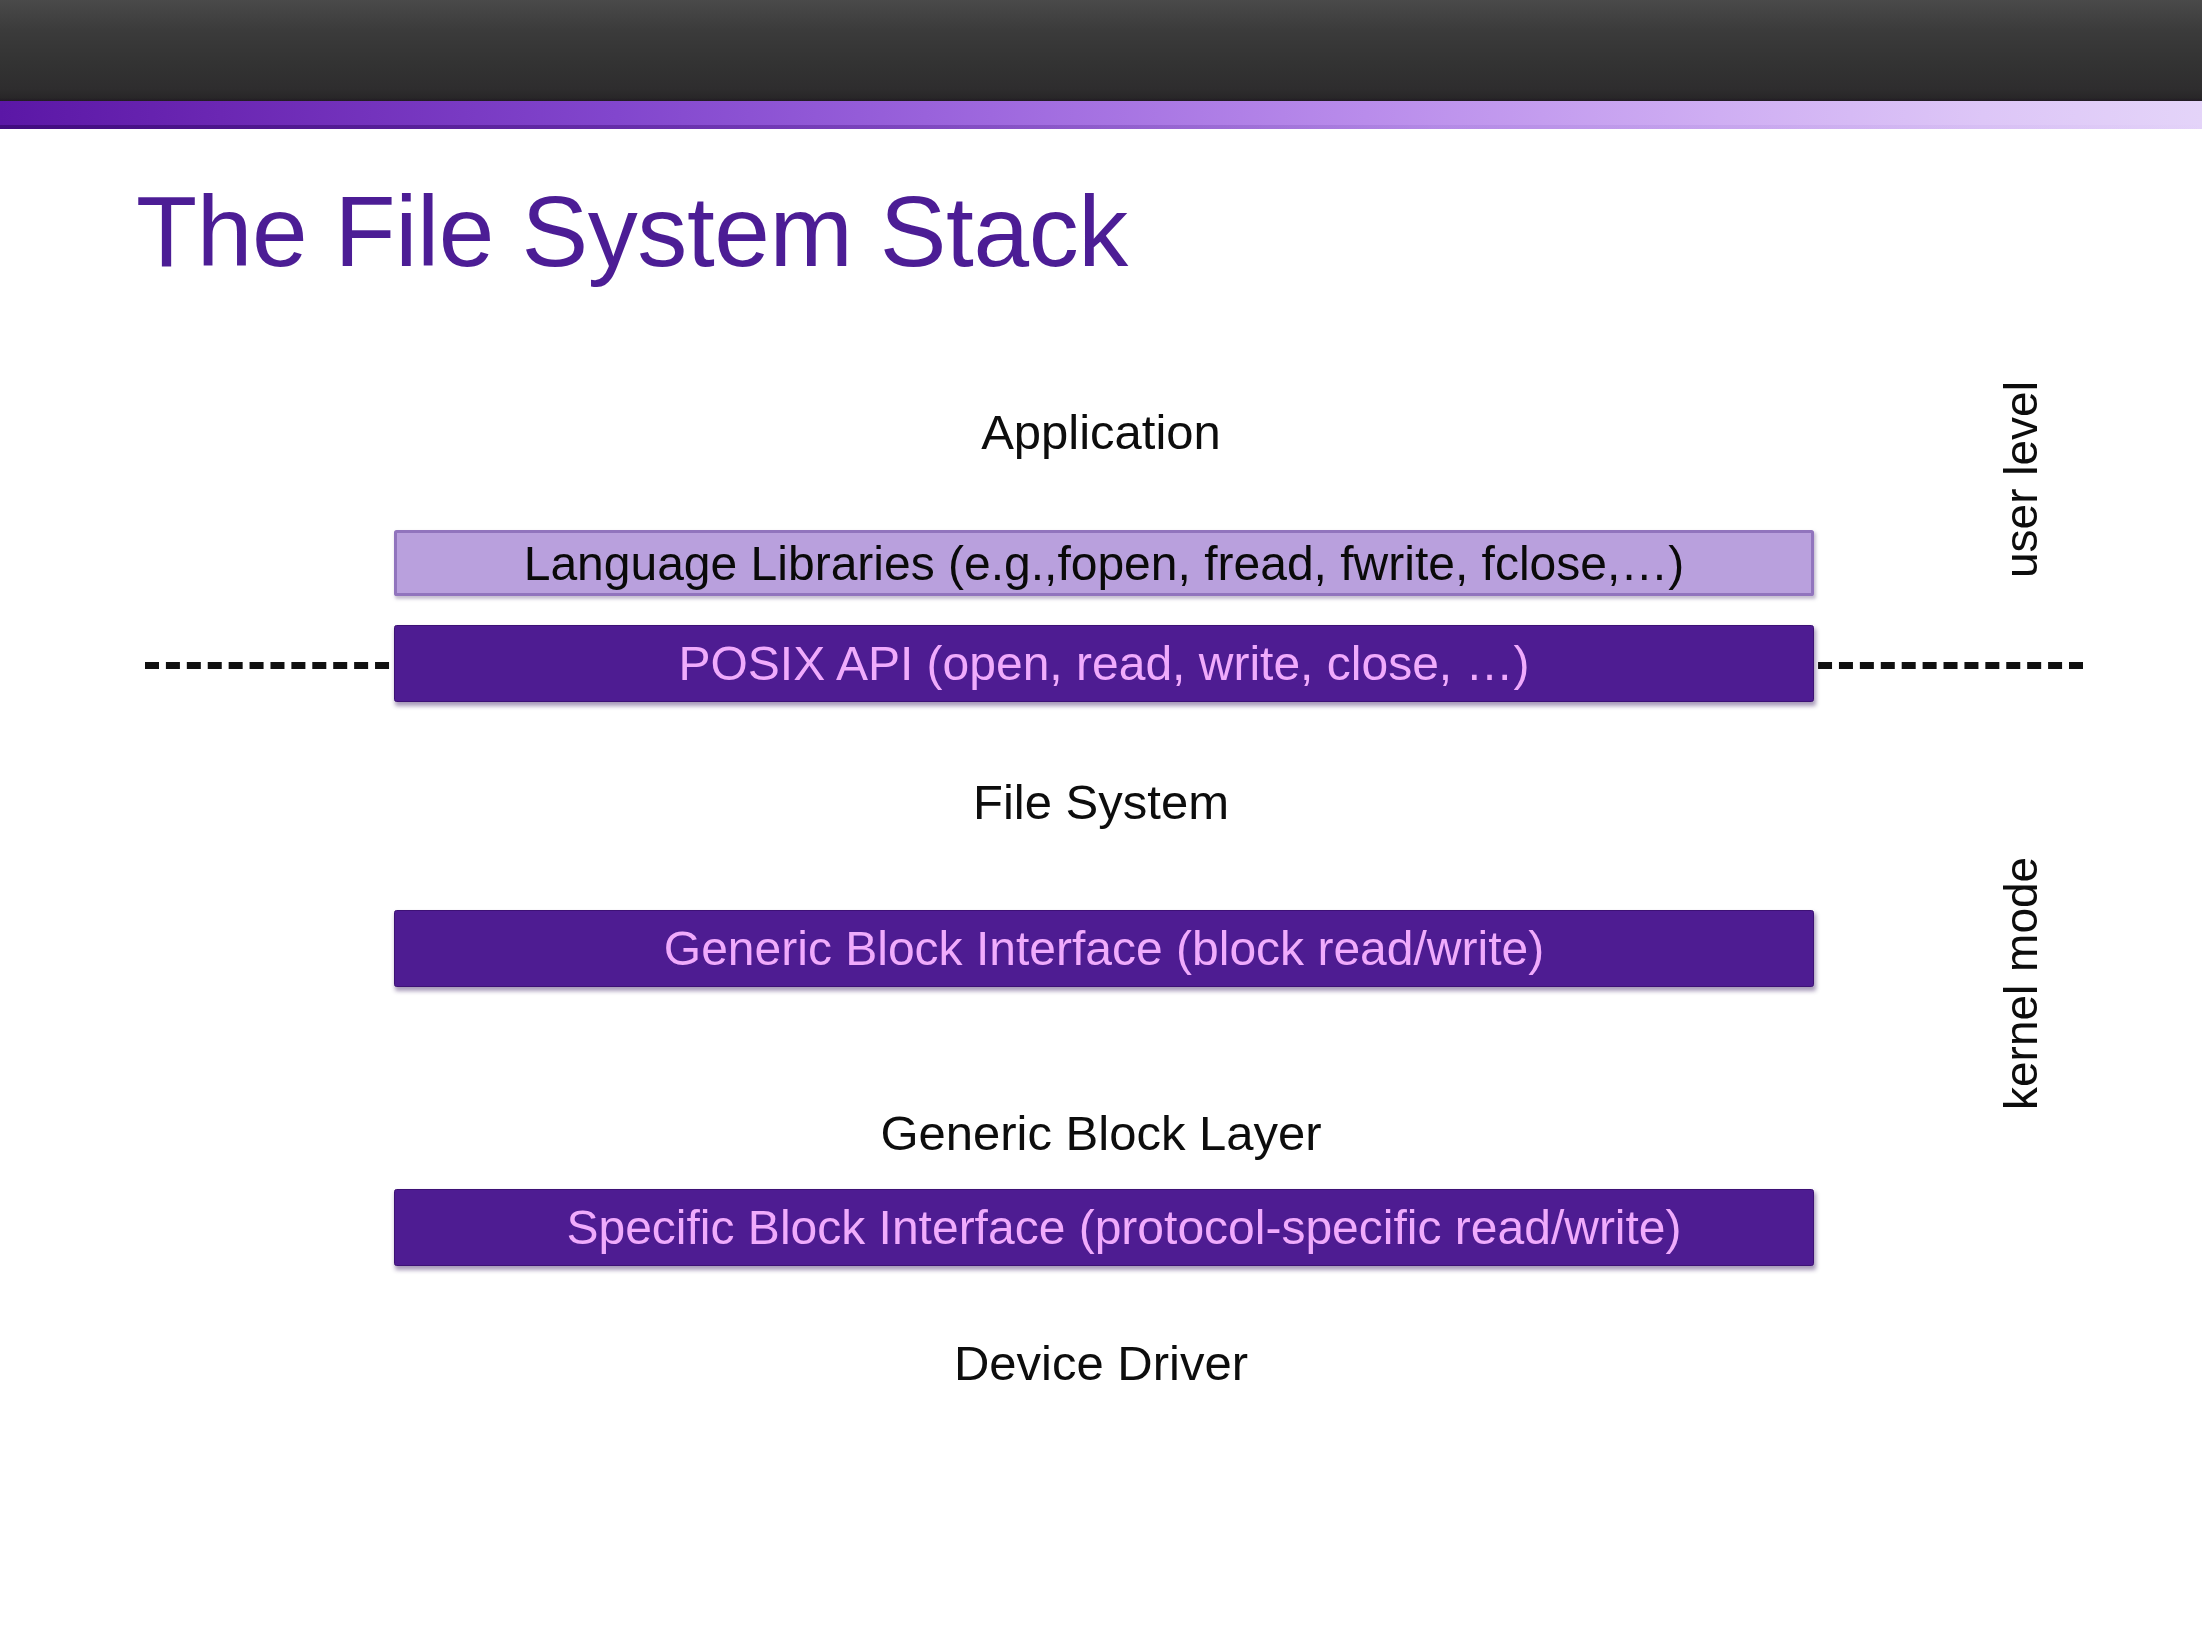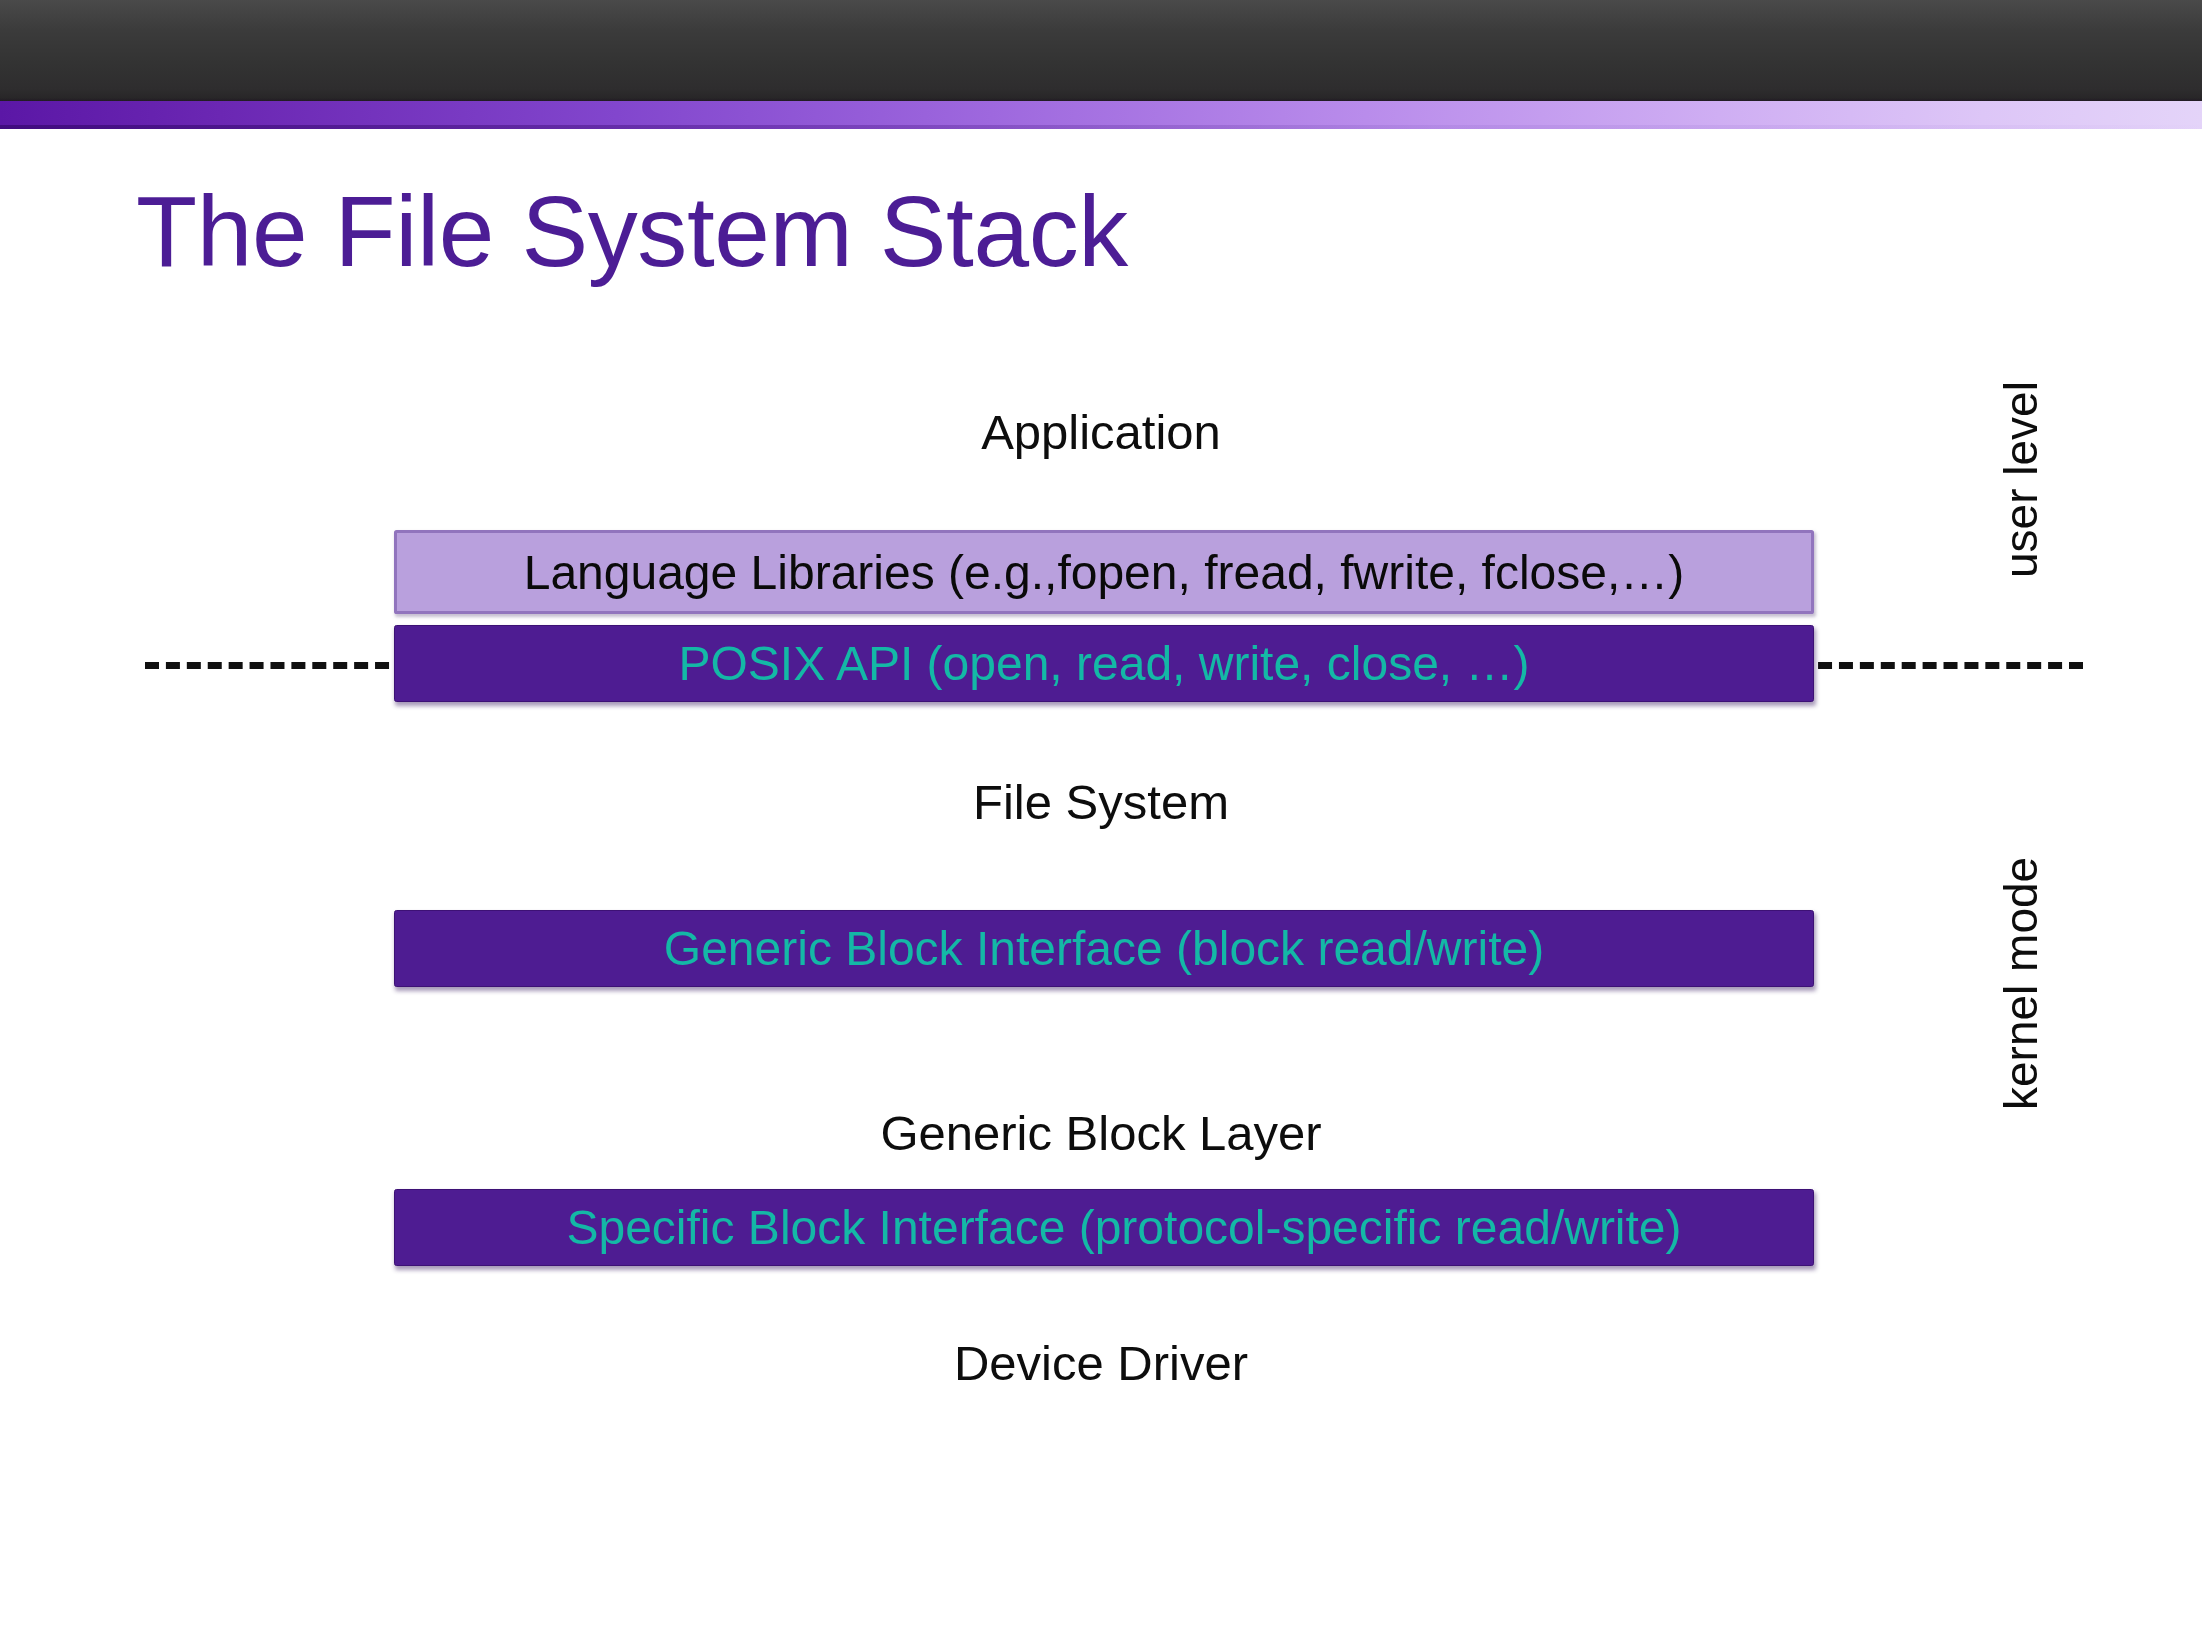--- a/index.html
+++ b/index.html
@@ -76,34 +76,34 @@
     position: absolute;
     left: 394px;
     width: 1420px;
     box-sizing: border-box;
     display: flex;
     align-items: center;
     justify-content: center;
     white-space: nowrap;
   }
   .bar-light {
-    height: 84px;
+    height: 66px;
     background: #b9a0dd;
     border: 3.4px solid #9174bd;
     border-radius: 2.6px;
     color: #0a0a0a;
     font-size: 48px;
     box-shadow: 1.7px 2.6px 3.4px rgba(90,70,120,0.35);
   }
   .bar-dark {
     height: 77px;
     background: #4e1c92;
     border: 1.7px solid #3d1175;
     border-radius: 2.6px;
-    color: #14b8a6;
+    color: #f0abfc;
     font-size: 48px;
     box-shadow: 1.7px 3.4px 4.3px rgba(60,30,100,0.45);
     text-align: right;
   }
 
   
   .dashed-line {
     position: absolute;
     left: 145px;
     top: 662px;

